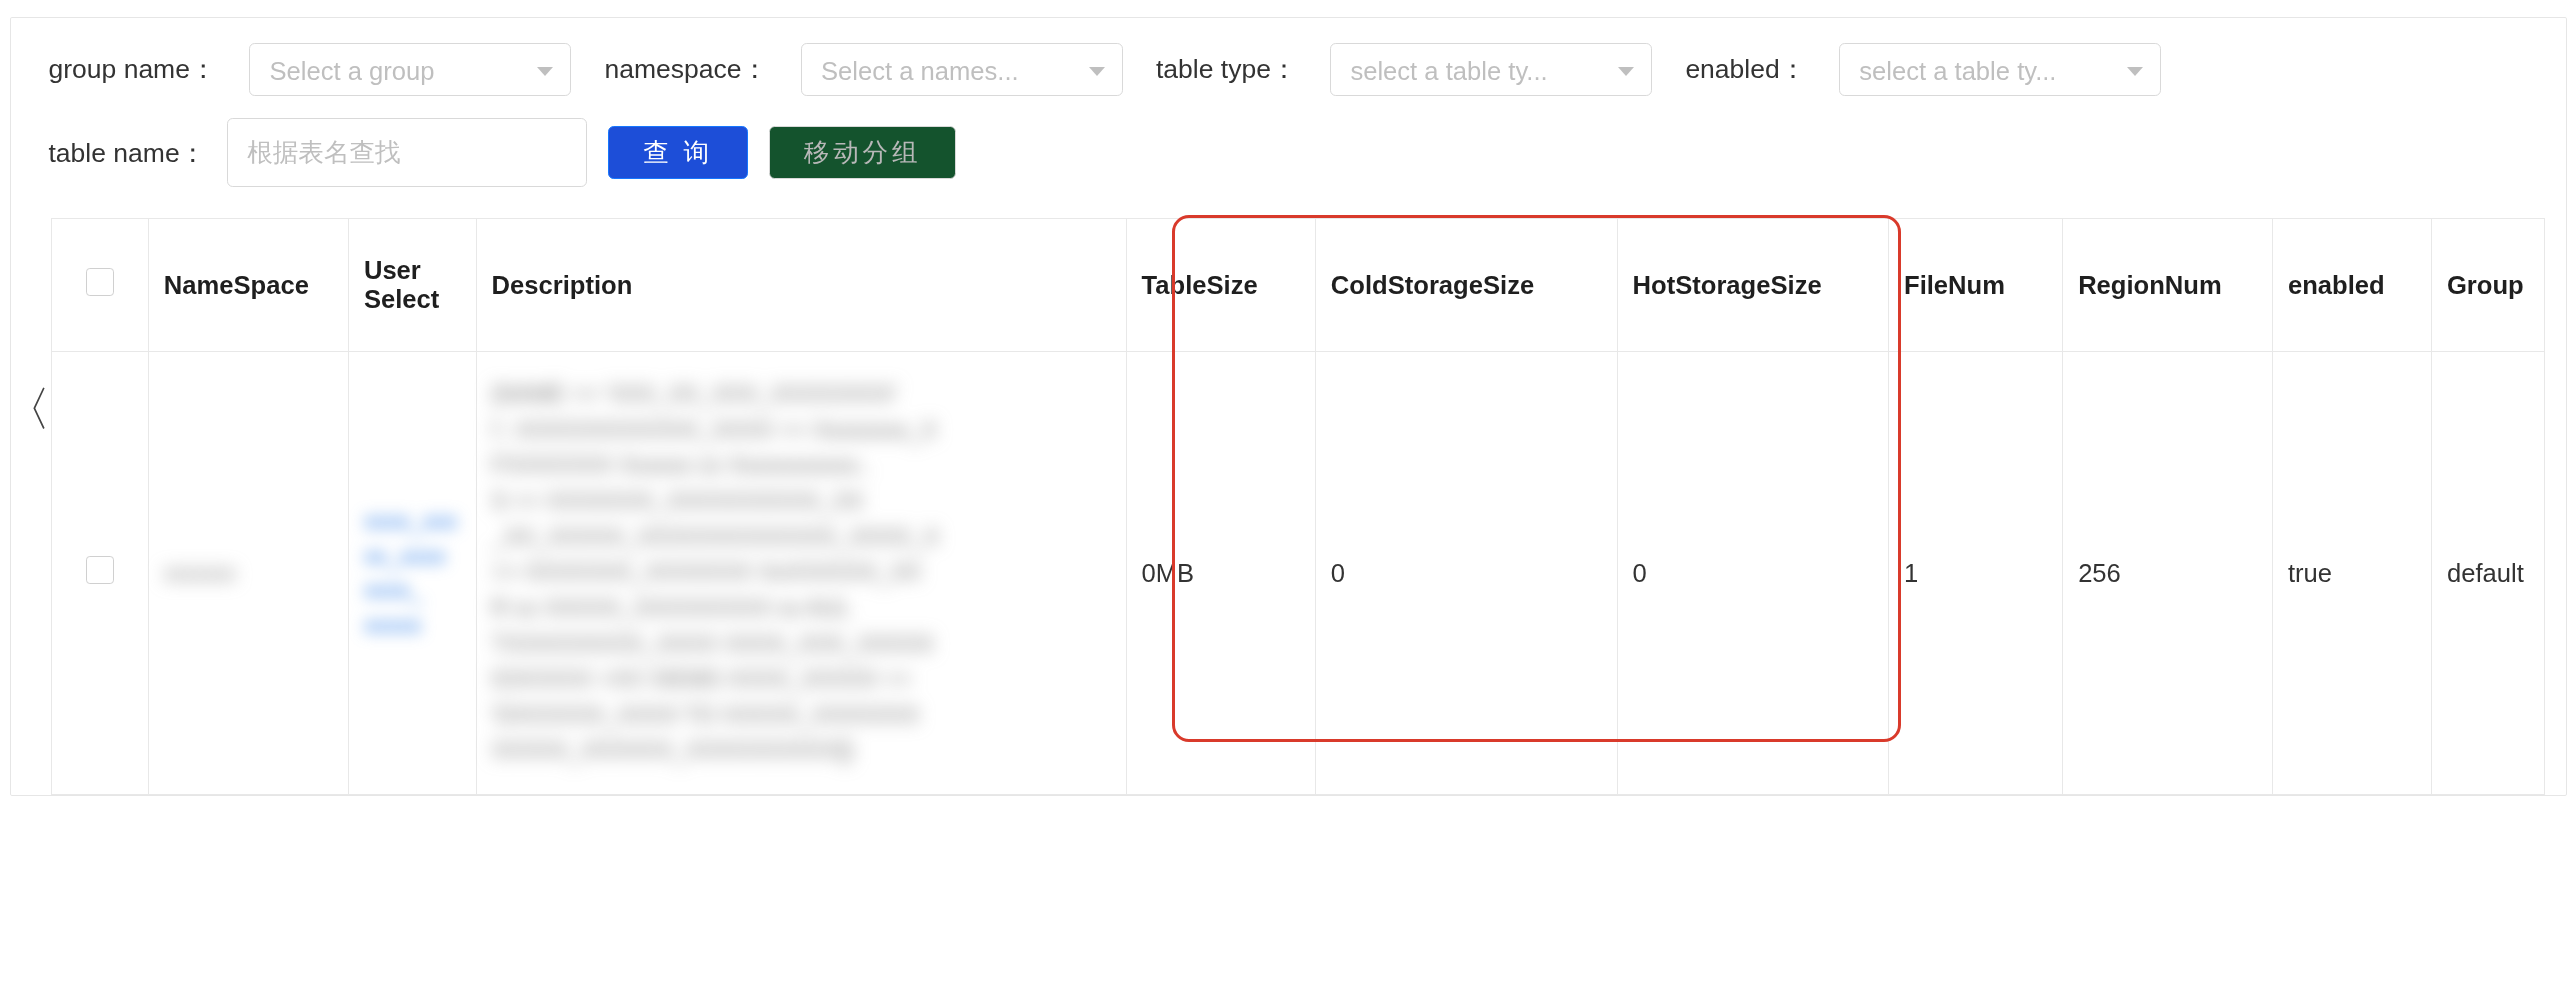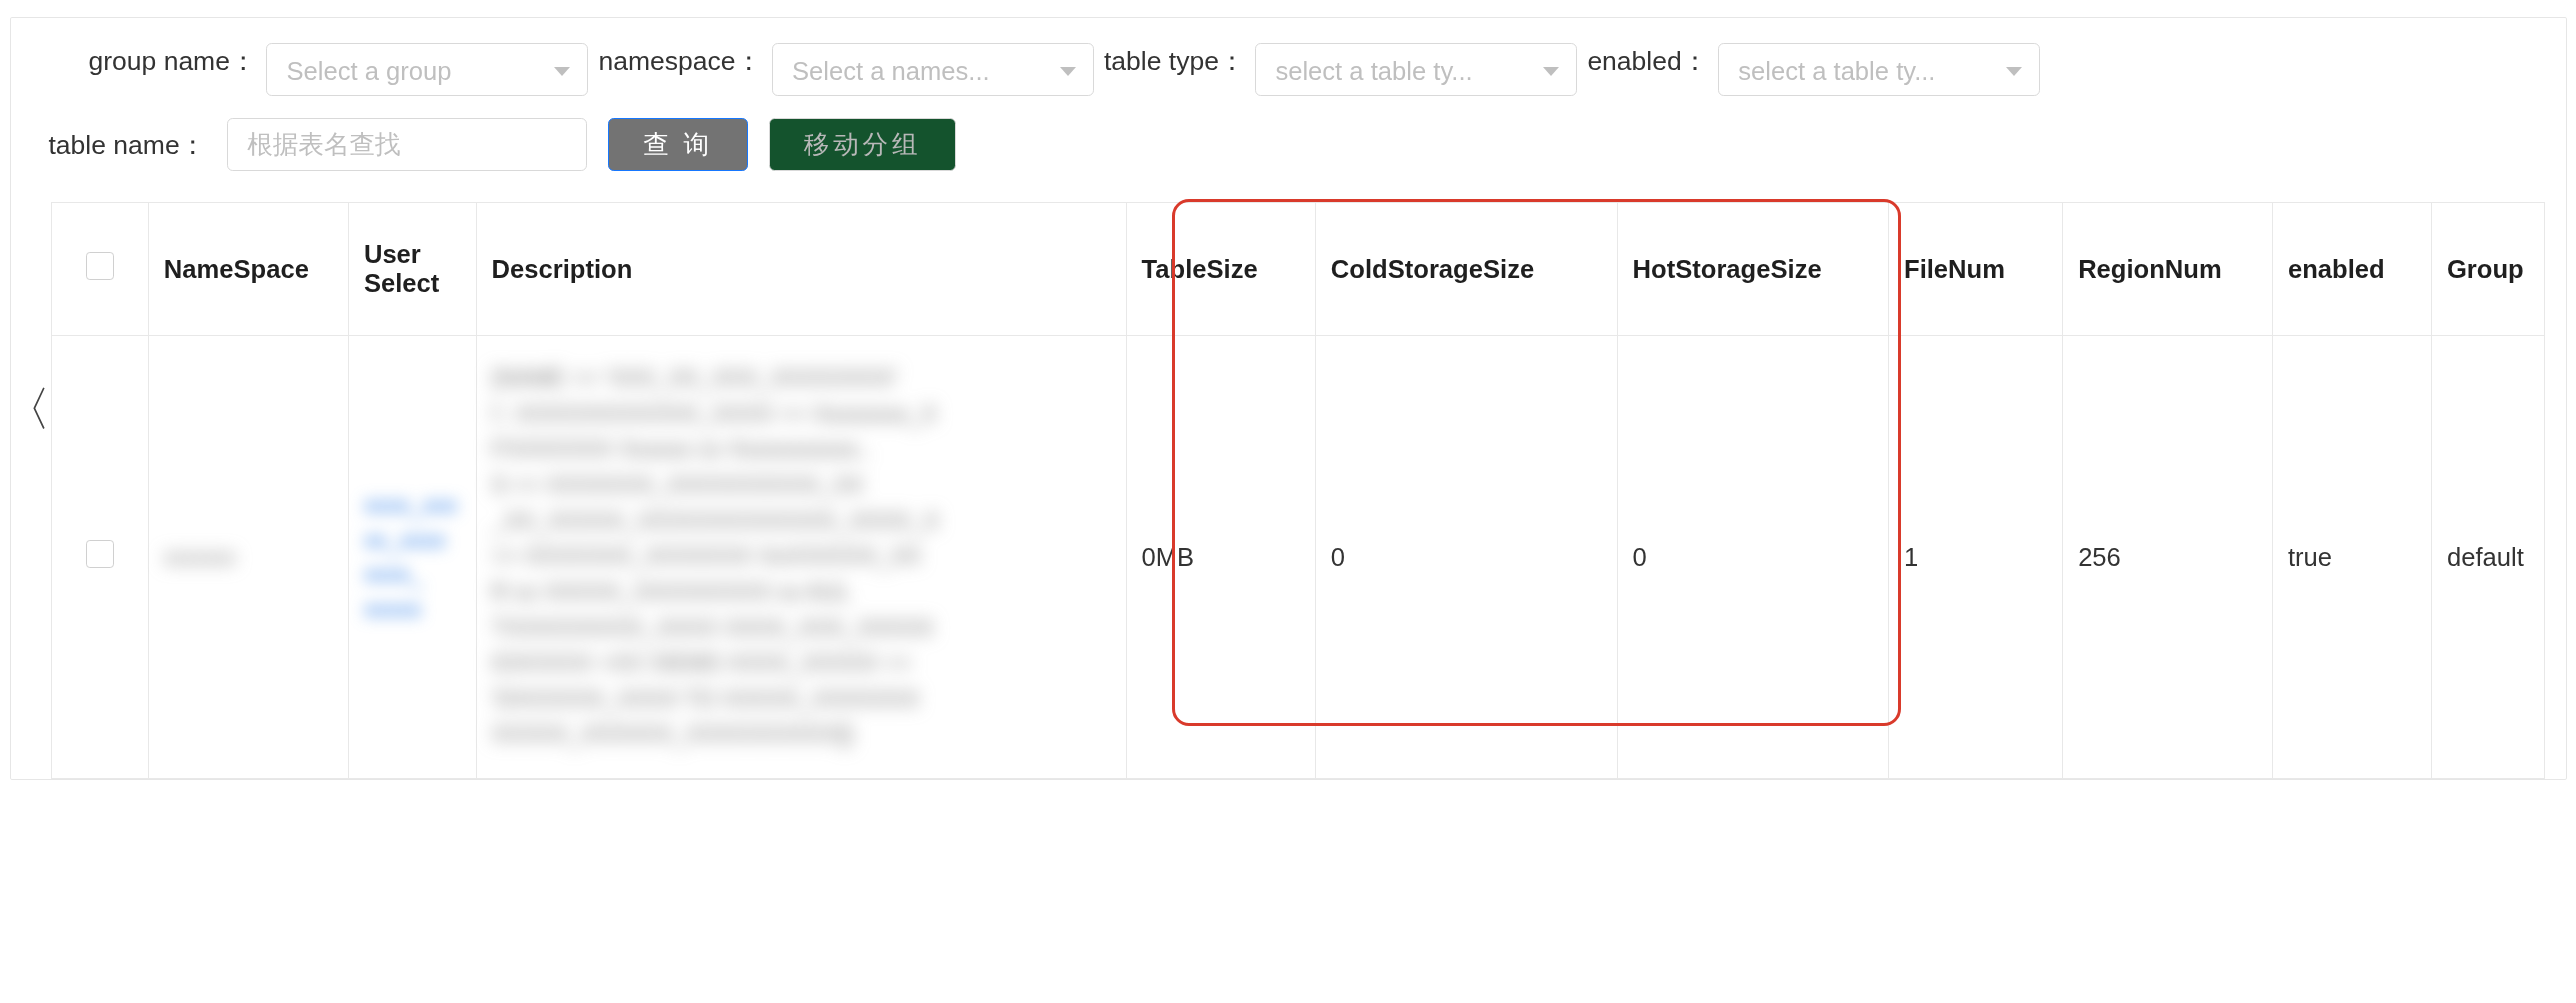--- a/index.html
+++ b/index.html
@@ -26,22 +26,22 @@
   .page-title {
     font-size: 30px;
     font-weight: 600;
     color: #222;
     padding: 9.5px 44px 28px 44px;
   }
   .filters {
     padding: 24.6px 30px 13.3px 38px;
     display: flex;
     flex-wrap: wrap;
-    gap: 10px;
-    margin-left: 40px;
+    align-items: center;
+    gap: 33px;
   }
   .filter-row2 {
     padding: 9.5px 30px 23px 38px;
     display: flex;
     align-items: center;
     gap: 21px;
   }
   .f-label {
     font-size: 26.5px;
     color: #333;
@@ -62,21 +62,21 @@
     cursor: pointer;
   }
   .ant-select .caret {
     width: 0; height: 0;
     border-left: 8.5px solid transparent;
     border-right: 8.5px solid transparent;
     border-top: 9.5px solid #bfbfbf;
     margin-left: 13.3px;
   }
   .ant-input {
-    height: 53px;
+    height: 69px;
     border: 0.9px solid #d9d9d9;
     border-radius: 5.7px;
     padding: 0 19px;
     width: 360px;
     font-size: 25.6px;
     color: #333;
     background: #fff;
   }
   .ant-input::placeholder { color: #bfbfbf; }
   .btn {
@@ -84,21 +84,21 @@
     border-radius: 5.7px;
     padding: 0 34px;
     font-size: 25.6px;
     border: 0.9px solid #d9d9d9;
     background: #fff;
     color: #595959;
     cursor: pointer;
     letter-spacing: 3.8px;
   }
   .btn-primary {
-    background: #737373;
+    background: #1d4ed8;
     border-color: #1677ff;
     color: #fff;
   }
   .btn-disabled {
     background: #14532d;
     color: #b8b8b8;
     cursor: not-allowed;
   }
   .table-wrap {
     position: relative;

